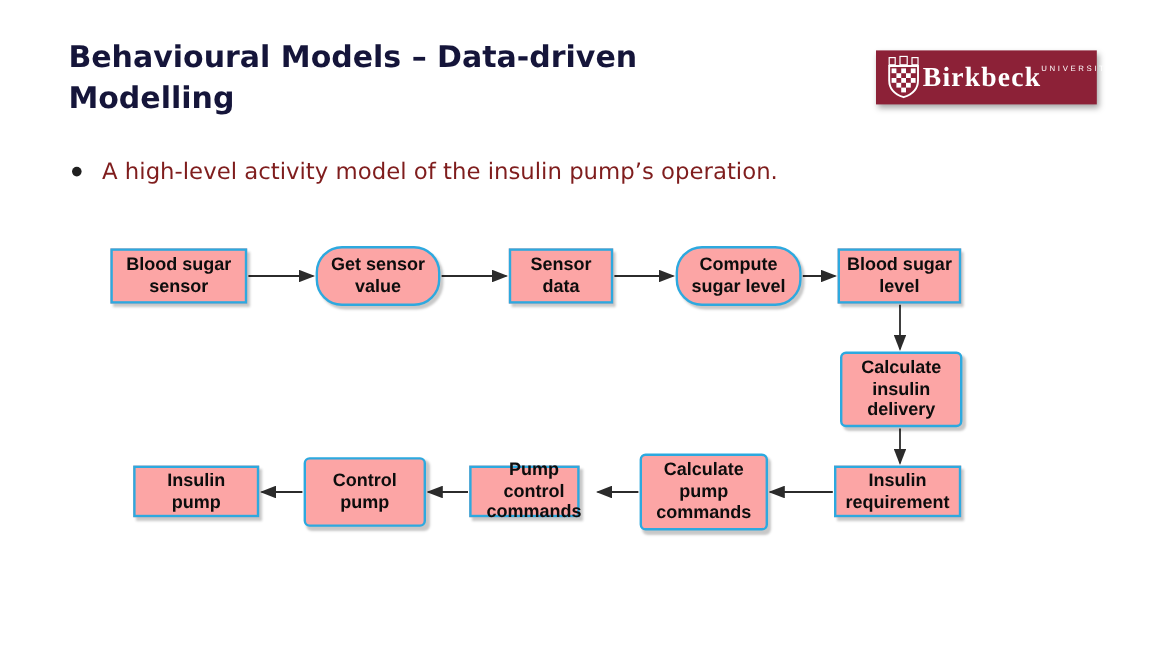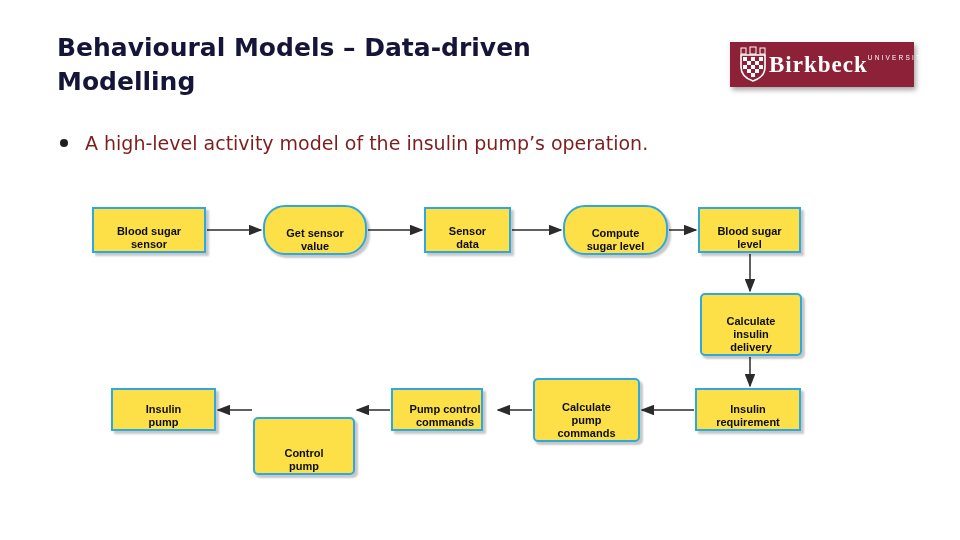--- a/index.html
+++ b/index.html
@@ -27,40 +27,40 @@
     color:#ffffff;font-size:6.5px;letter-spacing:2.2px;margin-top:1px;
     font-family:"Liberation Sans",sans-serif;white-space:nowrap;
   }
   
   .bullet-row{position:absolute;left:60px;top:131px;display:flex;align-items:flex-start;}
   .bullet-dot{width:8px;height:8px;border-radius:50%;background:#1f1f1f;margin-top:8px;flex:0 0 auto;}
   .bullet-text{margin-left:17px;font-size:19px;line-height:25px;color:#7f1d1d;}
   
   .diagram{position:absolute;left:80px;top:195px;width:745px;height:260px;}
   .node{
-    position:absolute;box-sizing:border-box;background:#fde047;
-    border:2px solid #2da9df;display:flex;align-items:flex-end;justify-content:center;
+    position:absolute;box-sizing:border-box;background:#fca5a5;
+    border:2px solid #2da9df;display:flex;align-items:center;justify-content:center;
     text-align:center;font-family:"Liberation Sans",sans-serif;
-    font-size:11px;font-weight:600;line-height:1.18;color:#0d0d0d;
+    font-size:15px;font-weight:600;line-height:1.18;color:#0d0d0d;
     box-shadow:2.5px 3px 2px rgba(0,0,0,0.22);
   }
   .node span{white-space:pre-line;}
   .node.rounded{border-radius:22px;}
   .node.tall{border-radius:5px;}
   
   #n0{left:12px;top:12px;width:114px;height:46px;}
   #n1{left:183px;top:10px;width:104px;height:50px;}
   #n2{left:344px;top:12px;width:87px;height:46px;}
   #n3{left:483px;top:10px;width:105px;height:50px;}
   #n4{left:618px;top:12px;width:103px;height:46px;}
   #n5{left:620px;top:98px;width:102px;height:63px;}
   #n6{left:615px;top:193px;width:106px;height:43px;}
   #n7{left:453px;top:183px;width:107px;height:64px;}
   #n8{left:311px;top:193px;width:92px;height:43px;padding-left:16px;}
-  #n9{left:173px;top:186px;width:102px;height:58px;margin-top:36px;}
+  #n9{left:173px;top:186px;width:102px;height:58px;}
   #n10{left:31px;top:193px;width:105px;height:43px;}
   .arrows{position:absolute;left:0;top:0;width:745px;height:260px;}
 </style>
 </head>
 <body>
 
 <div class="title">
   <div>Behavioural Models – Data-driven</div>
   <div>Modelling</div>
 </div>

